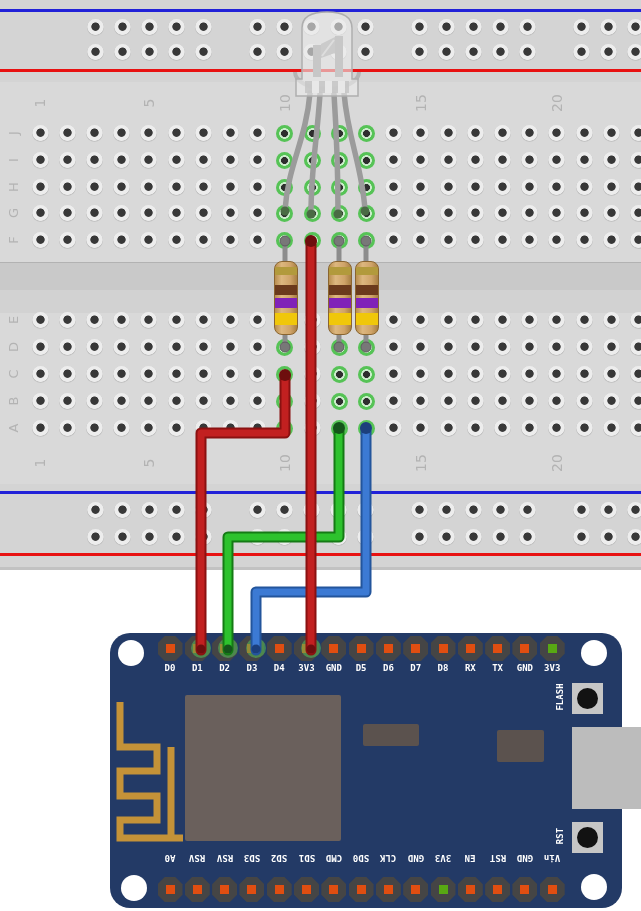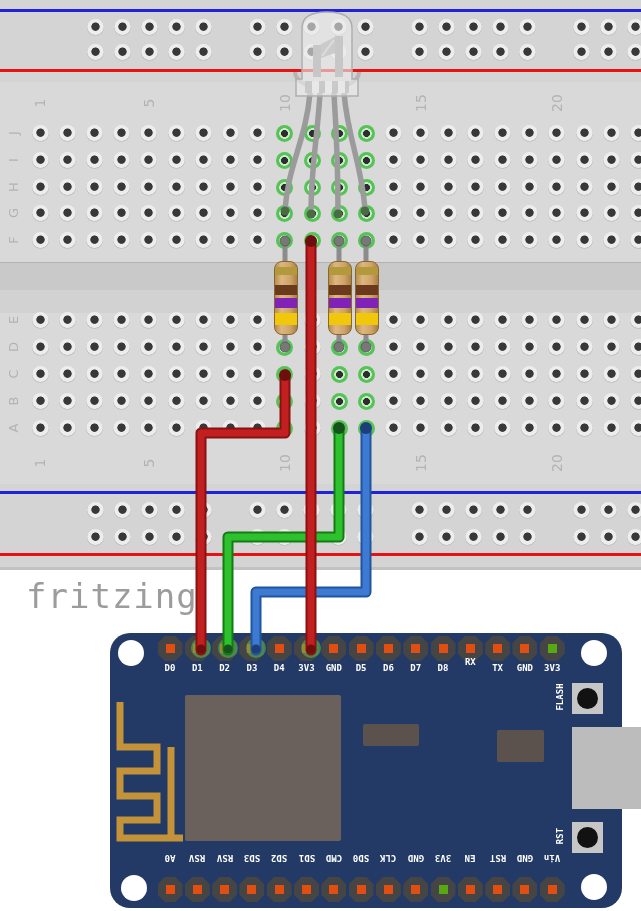--- a/index.html
+++ b/index.html
@@ -376,21 +376,20 @@
       <div class="lbl num" style="left:134.8px;top:93px">5</div>
       <div class="lbl num" style="left:134.8px;top:453px">5</div>
       <div class="lbl num" style="left:270.79999999999995px;top:93px">10</div>
       <div class="lbl num" style="left:270.79999999999995px;top:453px">10</div>
       <div class="lbl num" style="left:406.8px;top:93px">15</div>
       <div class="lbl num" style="left:406.8px;top:453px">15</div>
       <div class="lbl num" style="left:542.8px;top:93px">20</div>
       <div class="lbl num" style="left:542.8px;top:453px">20</div>
     </div>
 
-  <div class="mark">fritzing</div>
 
   <svg id="parts-svg" class="ovl" width="641" height="911">
     <g id="res-leads">
         <line x1="285" y1="243" x2="285" y2="346" stroke="#8c8c8c" stroke-width="5"></line>
         <circle cx="285" cy="241" r="5" fill="#787878" stroke="#5c5c5c"></circle>
         <circle cx="285" cy="347" r="5" fill="#787878" stroke="#5c5c5c"></circle>
         <line x1="339" y1="243" x2="339" y2="346" stroke="#8c8c8c" stroke-width="5"></line>
         <circle cx="339" cy="241" r="5" fill="#787878" stroke="#5c5c5c"></circle>
         <circle cx="339" cy="347" r="5" fill="#787878" stroke="#5c5c5c"></circle>
         <line x1="366" y1="243" x2="366" y2="346" stroke="#8c8c8c" stroke-width="5"></line>
@@ -479,21 +478,21 @@
         <div class="pad" style="background:#e04e11"></div>
       </div>
       <div class="plbl" style="left:290.70000000000005px;top:30px">D7</div>
       <div class="pin" style="left:320.5px;top:3px">
         <div class="pad" style="background:#e04e11"></div>
       </div>
       <div class="plbl" style="left:318px;top:30px">D8</div>
       <div class="pin" style="left:347.8px;top:3px">
         <div class="pad" style="background:#e04e11"></div>
       </div>
-      <div class="plbl" style="left:345.3px;top:24px">RX</div>
+      <div class="plbl" style="left:345.3px;top:30px">RX</div>
       <div class="pin" style="left:375.1px;top:3px">
         <div class="pad" style="background:#e04e11"></div>
       </div>
       <div class="plbl" style="left:372.6px;top:30px">TX</div>
       <div class="pin" style="left:402.40000000000003px;top:3px">
         <div class="pad" style="background:#e04e11"></div>
       </div>
       <div class="plbl" style="left:399.90000000000003px;top:30px">GND</div>
       <div class="pin" style="left:429.7px;top:3px">
         <div class="pad" style="background:#58a813"></div>

